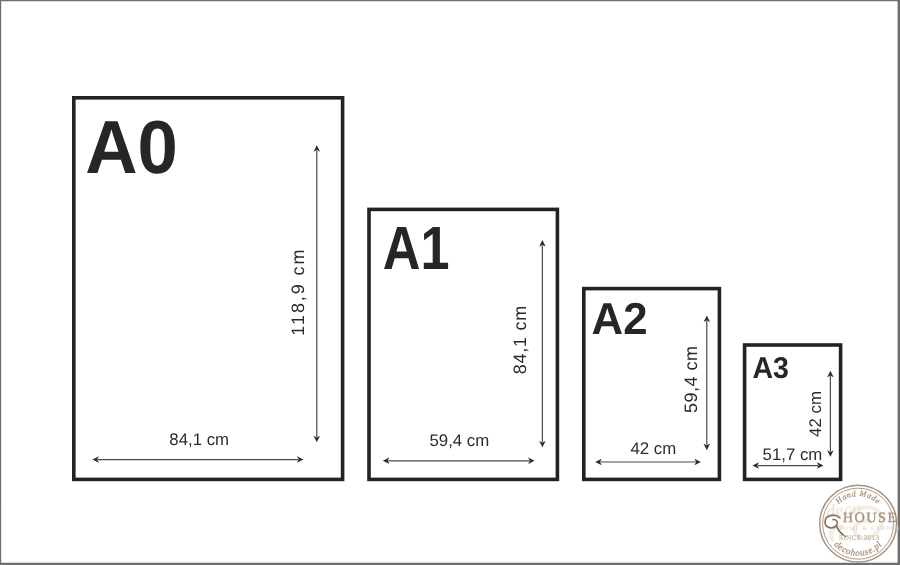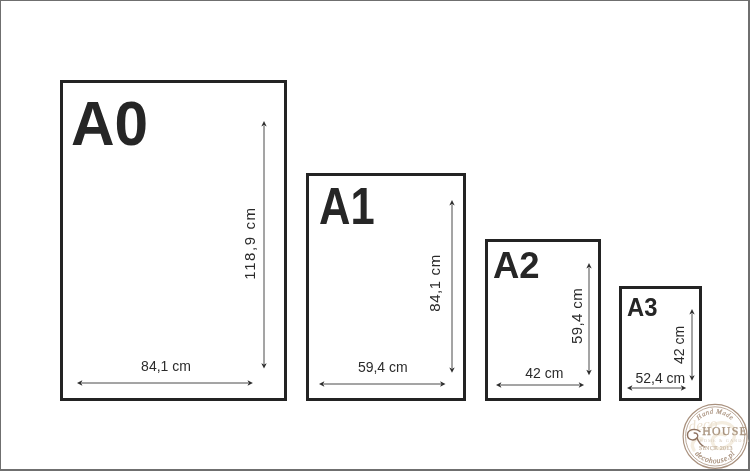--- a/index.html
+++ b/index.html
@@ -89,21 +89,21 @@
 </svg>
 
 <div class="vdim" style="left:679.2px;top:344.7px;font-size:14px;line-height:14px;letter-spacing:0.0px;transform:translate(-50%,-50%) rotate(-90deg)">42 cm</div>
 
 <svg style="left:626.4px;top:382.3px" width="61.2" height="12">
   <line class="al" x1="5.5" y1="6" x2="55.7" y2="6"></line>
   <path class="ah" d="M1,6 L6.4,3.3 L5.1,6 L6.4,8.7 Z"></path>
   <path class="ah" d="M60.2,6 L54.8,3.3 L56.1,6 L54.8,8.7 Z"></path>
 </svg>
 
-<div class="dim" style="left:660.4px;top:371.2px;transform:translateX(-50%)">52,4 cm</div>
+<div class="dim" style="left:660.4px;top:371.2px;transform:translateX(-50%)">51,7 cm</div>
 
 <svg style="left:680px;top:402px;text-rendering:geometricPrecision" width="72" height="70" viewBox="0 0 72 70">
 
   <g fill="none" stroke="#f4ede0" stroke-width="3.4" stroke-linecap="round">
     <path d="M30,24 C46,16 58,24 54,36 C50,47 36,50 33,42 C30,35 38,30 45,33"></path>
     <path d="M14,48 C10,42 14,35 22,37"></path>
   </g>
 
   <circle cx="35.1" cy="34.4" r="32" fill="none" stroke="#a9917e" stroke-width="1.2"></circle>
 

